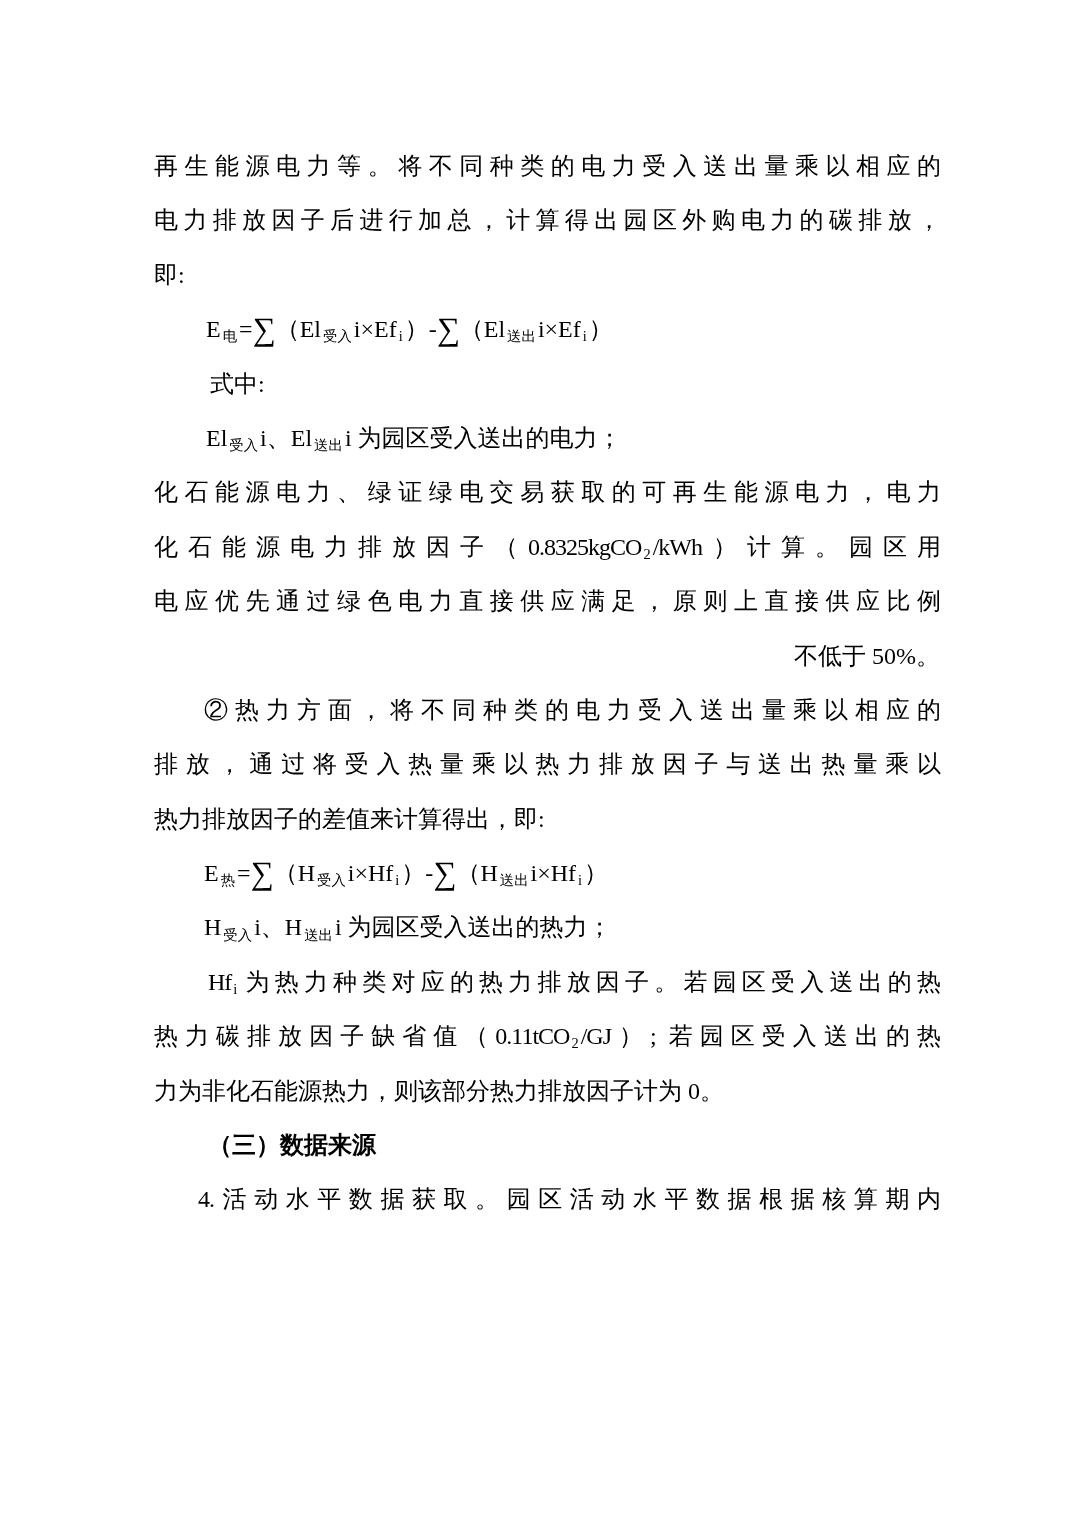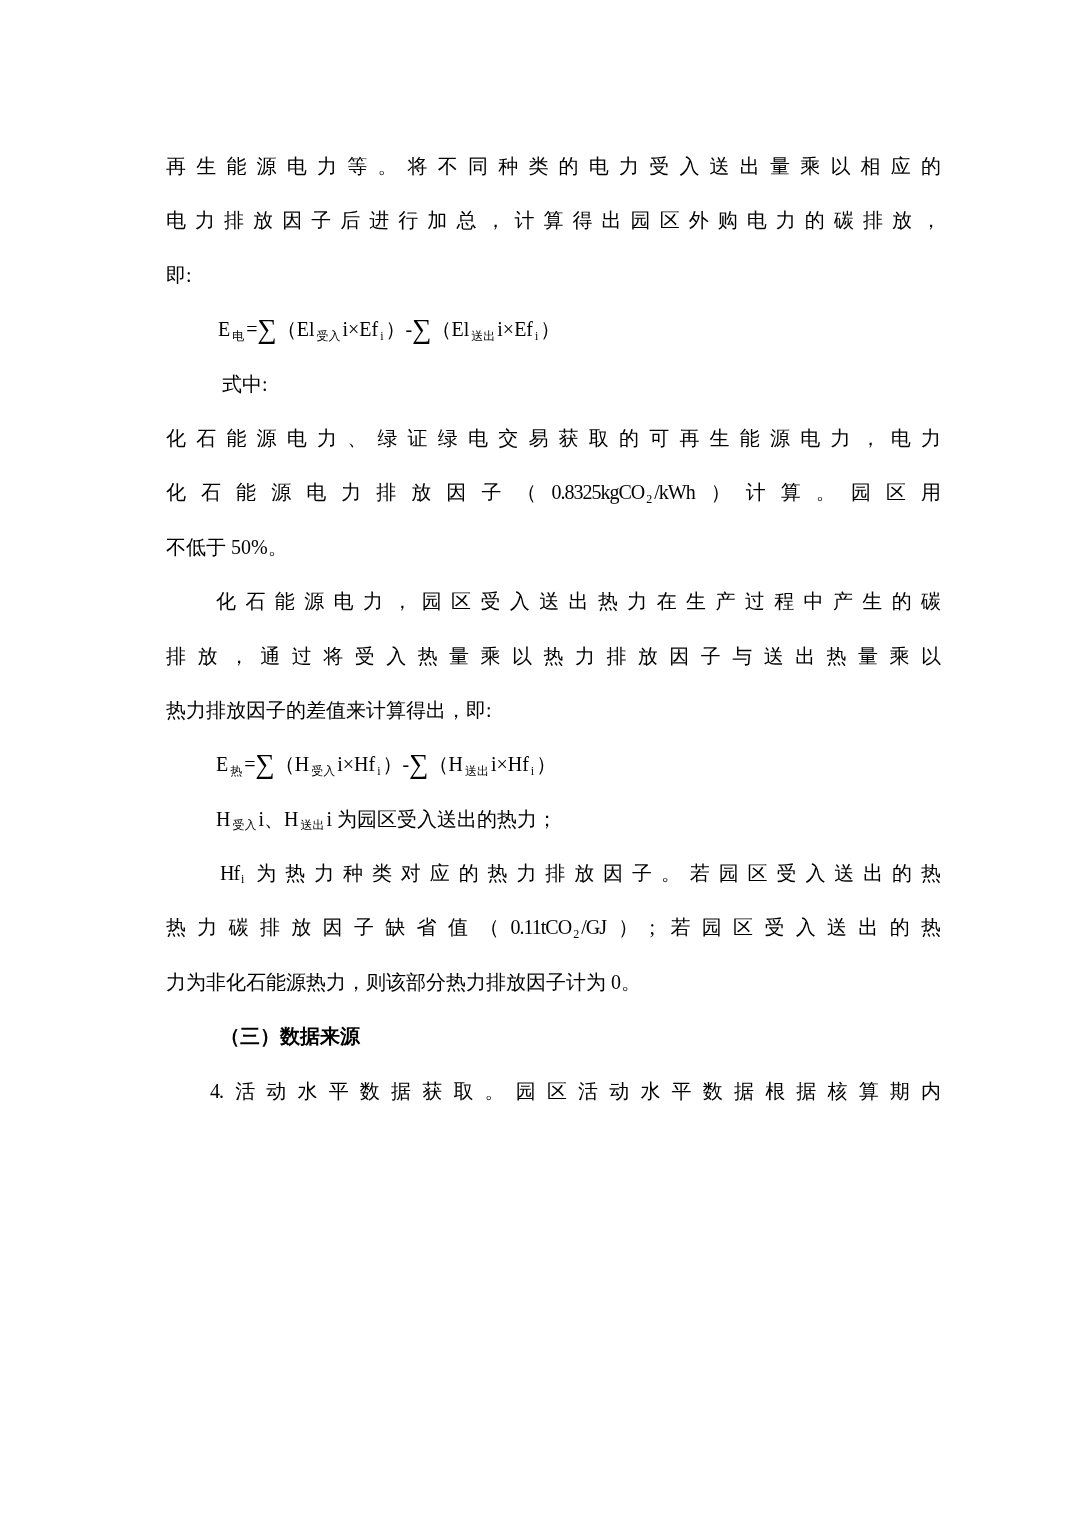--- a/index.html
+++ b/index.html
@@ -13,24 +13,23 @@
     color:#000;
   }
   .content{
     position:absolute;
     left:154px;top:139px;
     width:786px;
   }
   .line{
     height:54.4px;
     line-height:54.4px;
-    font-size:20px;
+    font-size:24px;
     white-space:normal;
     letter-spacing:0;
-    margin-left:12px;
   }
   .line.fill{
     text-align:justify;
     text-align-last:justify;
     letter-spacing:-1px;
   }
   .line.heading{
     font-weight:bold;
   }
   .line sub{
@@ -50,24 +49,26 @@
 </head>
 <body>
 
 <div class="page">
   <div class="content" id="doc">
       <div class="line fill" style="padding-left: 0px;">再生能源电力等。将不同种类的电力受入送出量乘以相应的</div>
       <div class="line fill" style="padding-left: 0px;">电力排放因子后进行加总，计算得出园区外购电力的碳排放，</div>
       <div class="line" style="padding-left: 0px;">即:</div>
       <div class="line" style="padding-left: 52px;">E<sub>电</sub>=<span class="sg">∑</span>（El<sub>受入</sub>i×Ef<sub>i</sub>）-<span class="sg">∑</span>（El<sub>送出</sub>i×Ef<sub>i</sub>）</div>
       <div class="line" style="padding-left: 56px;">式中:</div>
+      <div class="line" style="padding-left: 52px;">El<sub>受入</sub>i、El<sub>送出</sub>i 为园区受入送出的电力；</div>
       <div class="line fill" style="padding-left: 0px;">化石能源电力、绿证绿电交易获取的可再生能源电力，电力</div>
       <div class="line fill" style="padding-left: 0px;">化石能源电力排放因子（0.8325kgCO<sub>2</sub>/kWh）计算。园区用</div>
-      <div class="line" style="padding-left: 0px;">不低于 50%。</div>
-      <div class="line fill" style="padding-left: 50px;">化石能源电力，园区受入送出热力在生产过程中产生的碳</div>
+      <div class="line fill" style="padding-left: 0px;">电应优先通过绿色电力直接供应满足，原则上直接供应比例</div>
+      <div class="line" style="padding-left: 0px; text-align: right;">不低于 50%。</div>
+      <div class="line fill" style="padding-left: 50px;">②热力方面，将不同种类的电力受入送出量乘以相应的</div>
       <div class="line fill" style="padding-left: 0px;">排放，通过将受入热量乘以热力排放因子与送出热量乘以</div>
       <div class="line" style="padding-left: 0px;">热力排放因子的差值来计算得出，即:</div>
       <div class="line" style="padding-left: 50px;">E<sub>热</sub>=<span class="sg">∑</span>（H<sub>受入</sub>i×Hf<sub>i</sub>）-<span class="sg">∑</span>（H<sub>送出</sub>i×Hf<sub>i</sub>）</div>
       <div class="line" style="padding-left: 50px;">H<sub>受入</sub>i、H<sub>送出</sub>i 为园区受入送出的热力；</div>
       <div class="line fill" style="padding-left: 54px;">Hf<sub>i</sub>为热力种类对应的热力排放因子。若园区受入送出的热</div>
       <div class="line fill" style="padding-left: 0px;">热力碳排放因子缺省值（0.11tCO<sub>2</sub>/GJ）; 若园区受入送出的热</div>
       <div class="line" style="padding-left: 0px;">力为非化石能源热力，则该部分热力排放因子计为 0。</div>
       <div class="line heading" style="padding-left: 54px;">（三）数据来源</div>
       <div class="line fill" style="padding-left: 44px;">4.活动水平数据获取。园区活动水平数据根据核算期内</div>
     </div>

